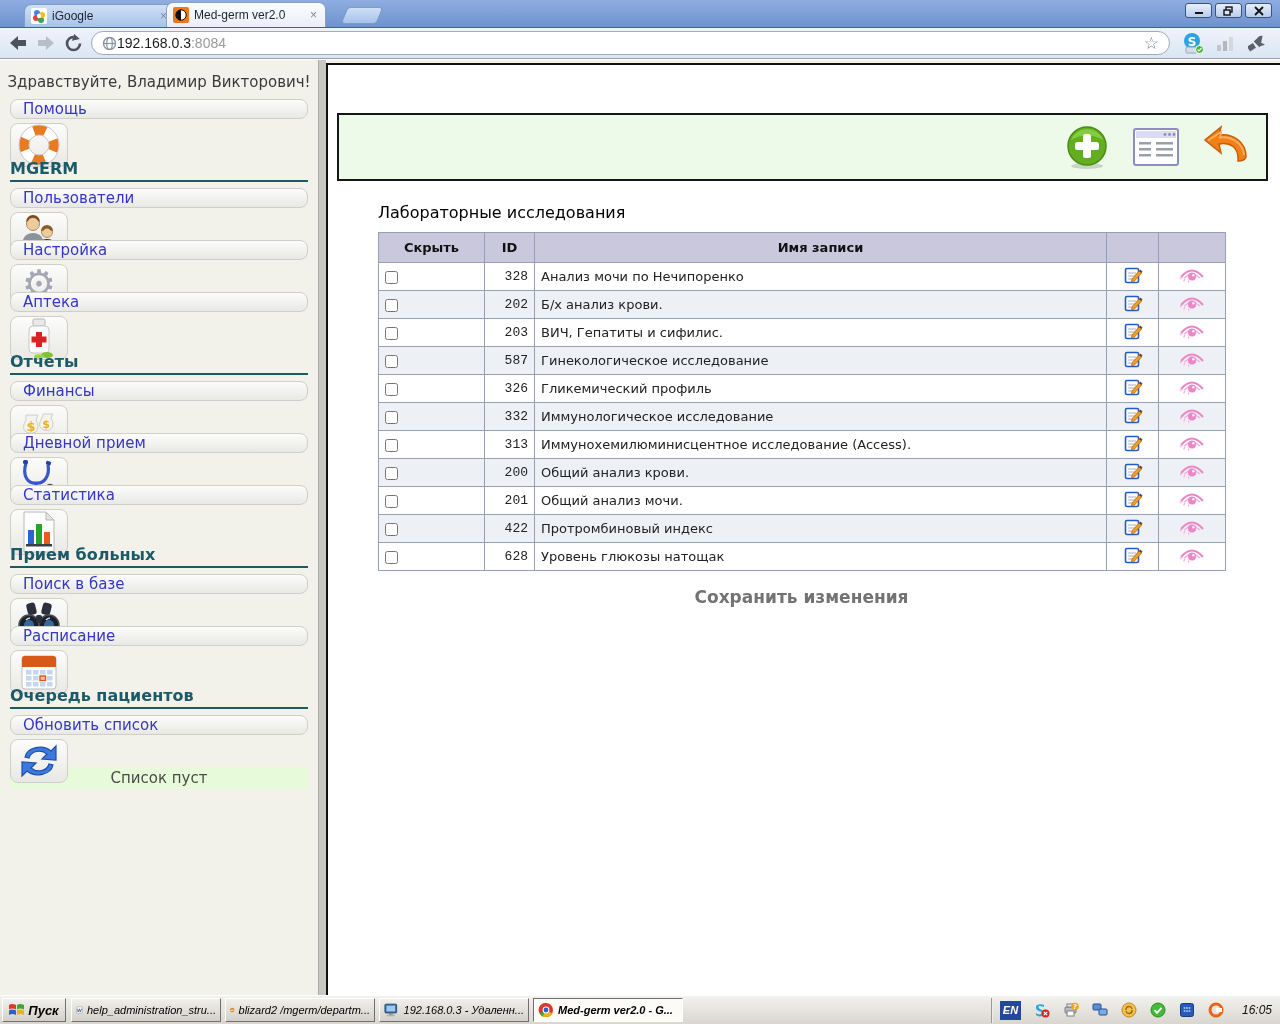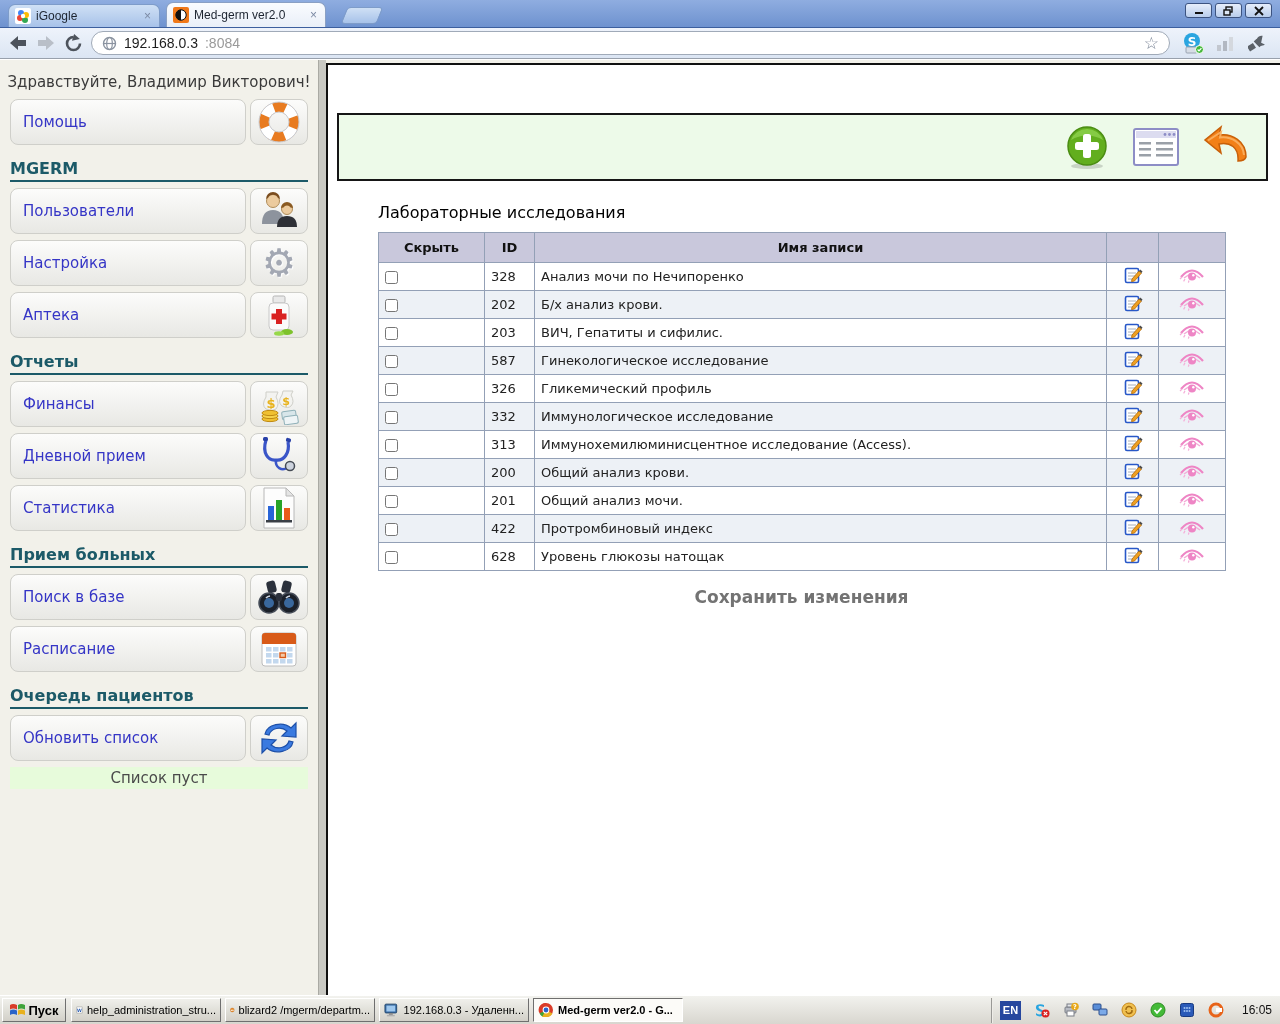--- a/index.html
+++ b/index.html
@@ -6,55 +6,55 @@
   html,body { margin:0; padding:0; width:1280px; height:1024px; overflow:hidden;
     font-family:"DejaVu Sans", sans-serif; }
 
   
   .browser-top { position:absolute; top:0; left:0; width:1280px; height:60px; }
   .tabstrip { position:relative; height:28px;
     background:linear-gradient(#8fade0,#6e92cf); border-bottom:1px solid #3c5f9e; }
   .tab { position:absolute; bottom:0; height:23px; border-radius:7px 7px 0 0;
     display:flex; align-items:center; padding:0 6px; font-size:12px; color:#1c2430;
     font-family:"Liberation Sans", sans-serif; }
-  .tab-inactive { left:8px; width:152px;
+  .tab-inactive { left:24px; width:152px;
     background:linear-gradient(#cfe0f5,#a7c2e9); border:1px solid #7e9cc9; border-bottom:none; }
   .tab-active { left:166px; width:160px; height:25px;
     background:linear-gradient(#fafcff,#e9eff8); border:1px solid #8aa0c4; border-bottom:none; z-index:2; }
   .tab-title { flex:1; margin-left:5px; white-space:nowrap; overflow:hidden; }
   .tab-close { color:#7c8aa4; font-size:12px; padding:0 2px; }
   .newtab-btn { position:absolute; left:344px; bottom:3px; width:36px; height:17px;
     background:linear-gradient(#cfe0f5,#a7c2e9); border:1px solid #7e9cc9;
     border-radius:4px; transform:skewX(-22deg); }
   .win-controls { position:absolute; top:3px; right:8px; display:flex; gap:3px; }
   .win-btn { width:27px; height:15px; background:linear-gradient(#e6eefb,#b9cdec);
     border:1px solid #3c5380; border-radius:3px; display:flex; align-items:center; justify-content:center; }
   .favicon16 { width:16px; height:16px; flex:0 0 auto; }
 
   .nav-toolbar { height:31px; background:linear-gradient(#eef3fb,#dbe5f3);
     border-bottom:1px solid #98a0ac; display:flex; align-items:center; padding:0 8px; gap:8px; }
   .addr { flex:1; height:24px; background:#fff; border:1px solid #a0aab8; border-radius:13px;
-    display:flex; align-items:center; padding:0 10px; gap:7px; }
+    display:flex; align-items:center; padding:0 10px; }
   .addr-host { font-size:14px; color:#1d1d1d; font-family:"Liberation Sans", sans-serif;}
   .addr-port { font-size:14px; color:#9a9a9a; font-family:"Liberation Sans", sans-serif;}
   .addr-spacer { flex:1; }
   .star { color:#7d8798; font-size:17px; line-height:1; }
   .toolbar-ext { display:flex; align-items:center; gap:12px; padding:0 4px; }
 
   
   .page { position:absolute; top:60px; left:0; width:1280px; height:935px; background:#f2f1ea; }
   .sidebar { position:absolute; left:0; top:0; width:318px; height:100%; background:#f2f1ea; overflow:hidden;}
   .side-divider { position:absolute; left:318px; top:0; width:8px; height:100%;
     background:#c9c9c3; border-left:1px solid #aaaaa4; }
   .main { position:absolute; left:326px; top:3px; right:0; bottom:0; background:#fff;
     border-top:2px solid #101010; border-left:2px solid #101010; }
 
   
   .greeting { padding:13px 4px 2px; text-align:center; font-size:15px; color:#3a3a3a; }
-  .btn-row { display:flex; margin:6px 10px 0; gap:4px; height:46px; }
+  .btn-row { display:flex; margin:6px 10px 0; gap:4px; height:46px;flex-direction:column; }
   .btn-label { flex:1; background:linear-gradient(#fcfcfb,#e8e8e4); border:1px solid #cfcfca;
     border-radius:8px; display:flex; align-items:center; padding-left:12px; color:#3535c6; font-size:15px; }
   .btn-icon { width:58px; background:linear-gradient(#fcfcfb,#e8e8e4); border:1px solid #cfcfca;
     border-radius:8px; display:flex; align-items:center; justify-content:center; }
   .section-head { margin:14px 10px 0; color:#1c5a68; font-weight:bold; font-size:16px;
     border-bottom:2px solid #1c5a68; padding-bottom:2px; }
   .queue-status { margin:6px 10px 0; background:#e7fbdb; text-align:center; font-size:15px;
     color:#4a4a4a; padding:2px 0; }
   .gear-glyph { font-size:38px; color:#a3a8b3; line-height:1; text-shadow:1px 1px 1px #fff; }
 
@@ -62,30 +62,30 @@
   .green-box { position:absolute; left:9px; top:48px; right:12px; height:68px;
     background:#edfae9; border:2px solid #161616; display:flex; justify-content:flex-end;
     align-items:center; gap:22px; padding-right:16px; }
   .content-title { position:absolute; left:50px; top:138px; font-size:16px; color:#000; }
   .lab-table { position:absolute; left:50px; top:167px; border-collapse:collapse; }
   .lab-table th { background:#c9c8dc; border:1px solid #93a0b6; height:30px;
     font-size:13px; font-weight:bold; color:#111; }
   .lab-table td { border:1px solid #93a0b6; height:28px; font-size:13px; color:#222;
     padding:0 6px; background:#fff; }
   .lab-table tr.alt td { background:#edf1f6;margin-top:18px; }
-  .td-id { text-align:left; }
+  .td-id { text-align:right;font-family:Liberation Mono, monospace; }
   .td-icon { text-align:center; padding:0; }
   .save-link { position:absolute; left:50px; width:847px; top:522px; text-align:center;
     font-weight:bold; color:#737373; font-size:17px; cursor:pointer; }
   .cb { width:13px; height:13px; margin:0; vertical-align:middle; }
 
   
   .taskbar { position:absolute; bottom:0; left:0; width:1280px; height:29px;
     background:linear-gradient(#f2f2ee,#d8d6cf); border-top:1px solid #ffffff;
-    display:flex; align-items:center; font-family:"Liberation Sans", sans-serif; }
+    display:flex; align-items:center; font-family:"Liberation Sans", sans-serif;font-style:italic; }
   .start-btn { width:64px; height:24px; margin:0 5px 0 2px;
     background:linear-gradient(#f0f0eb,#d2d0c8); border:1px solid;
     border-color:#fff #6f6f6f #6f6f6f #fff; display:flex; align-items:center;
     justify-content:center; gap:4px; font-weight:bold; font-size:13px; }
   .task-btn { width:150px; height:24px; margin-right:4px;
     background:linear-gradient(#f0f0eb,#d2d0c8); border:1px solid;
     border-color:#fff #6f6f6f #6f6f6f #fff; display:flex; align-items:center; gap:4px;
     font-size:11px; padding:0 4px; overflow:hidden; white-space:nowrap; }
   .task-btn.active { background:#fcfbf8; border-color:#6f6f6f #fff #fff #6f6f6f; font-weight:bold; }
   .tray { margin-left:auto; display:flex; align-items:center; height:25px;

